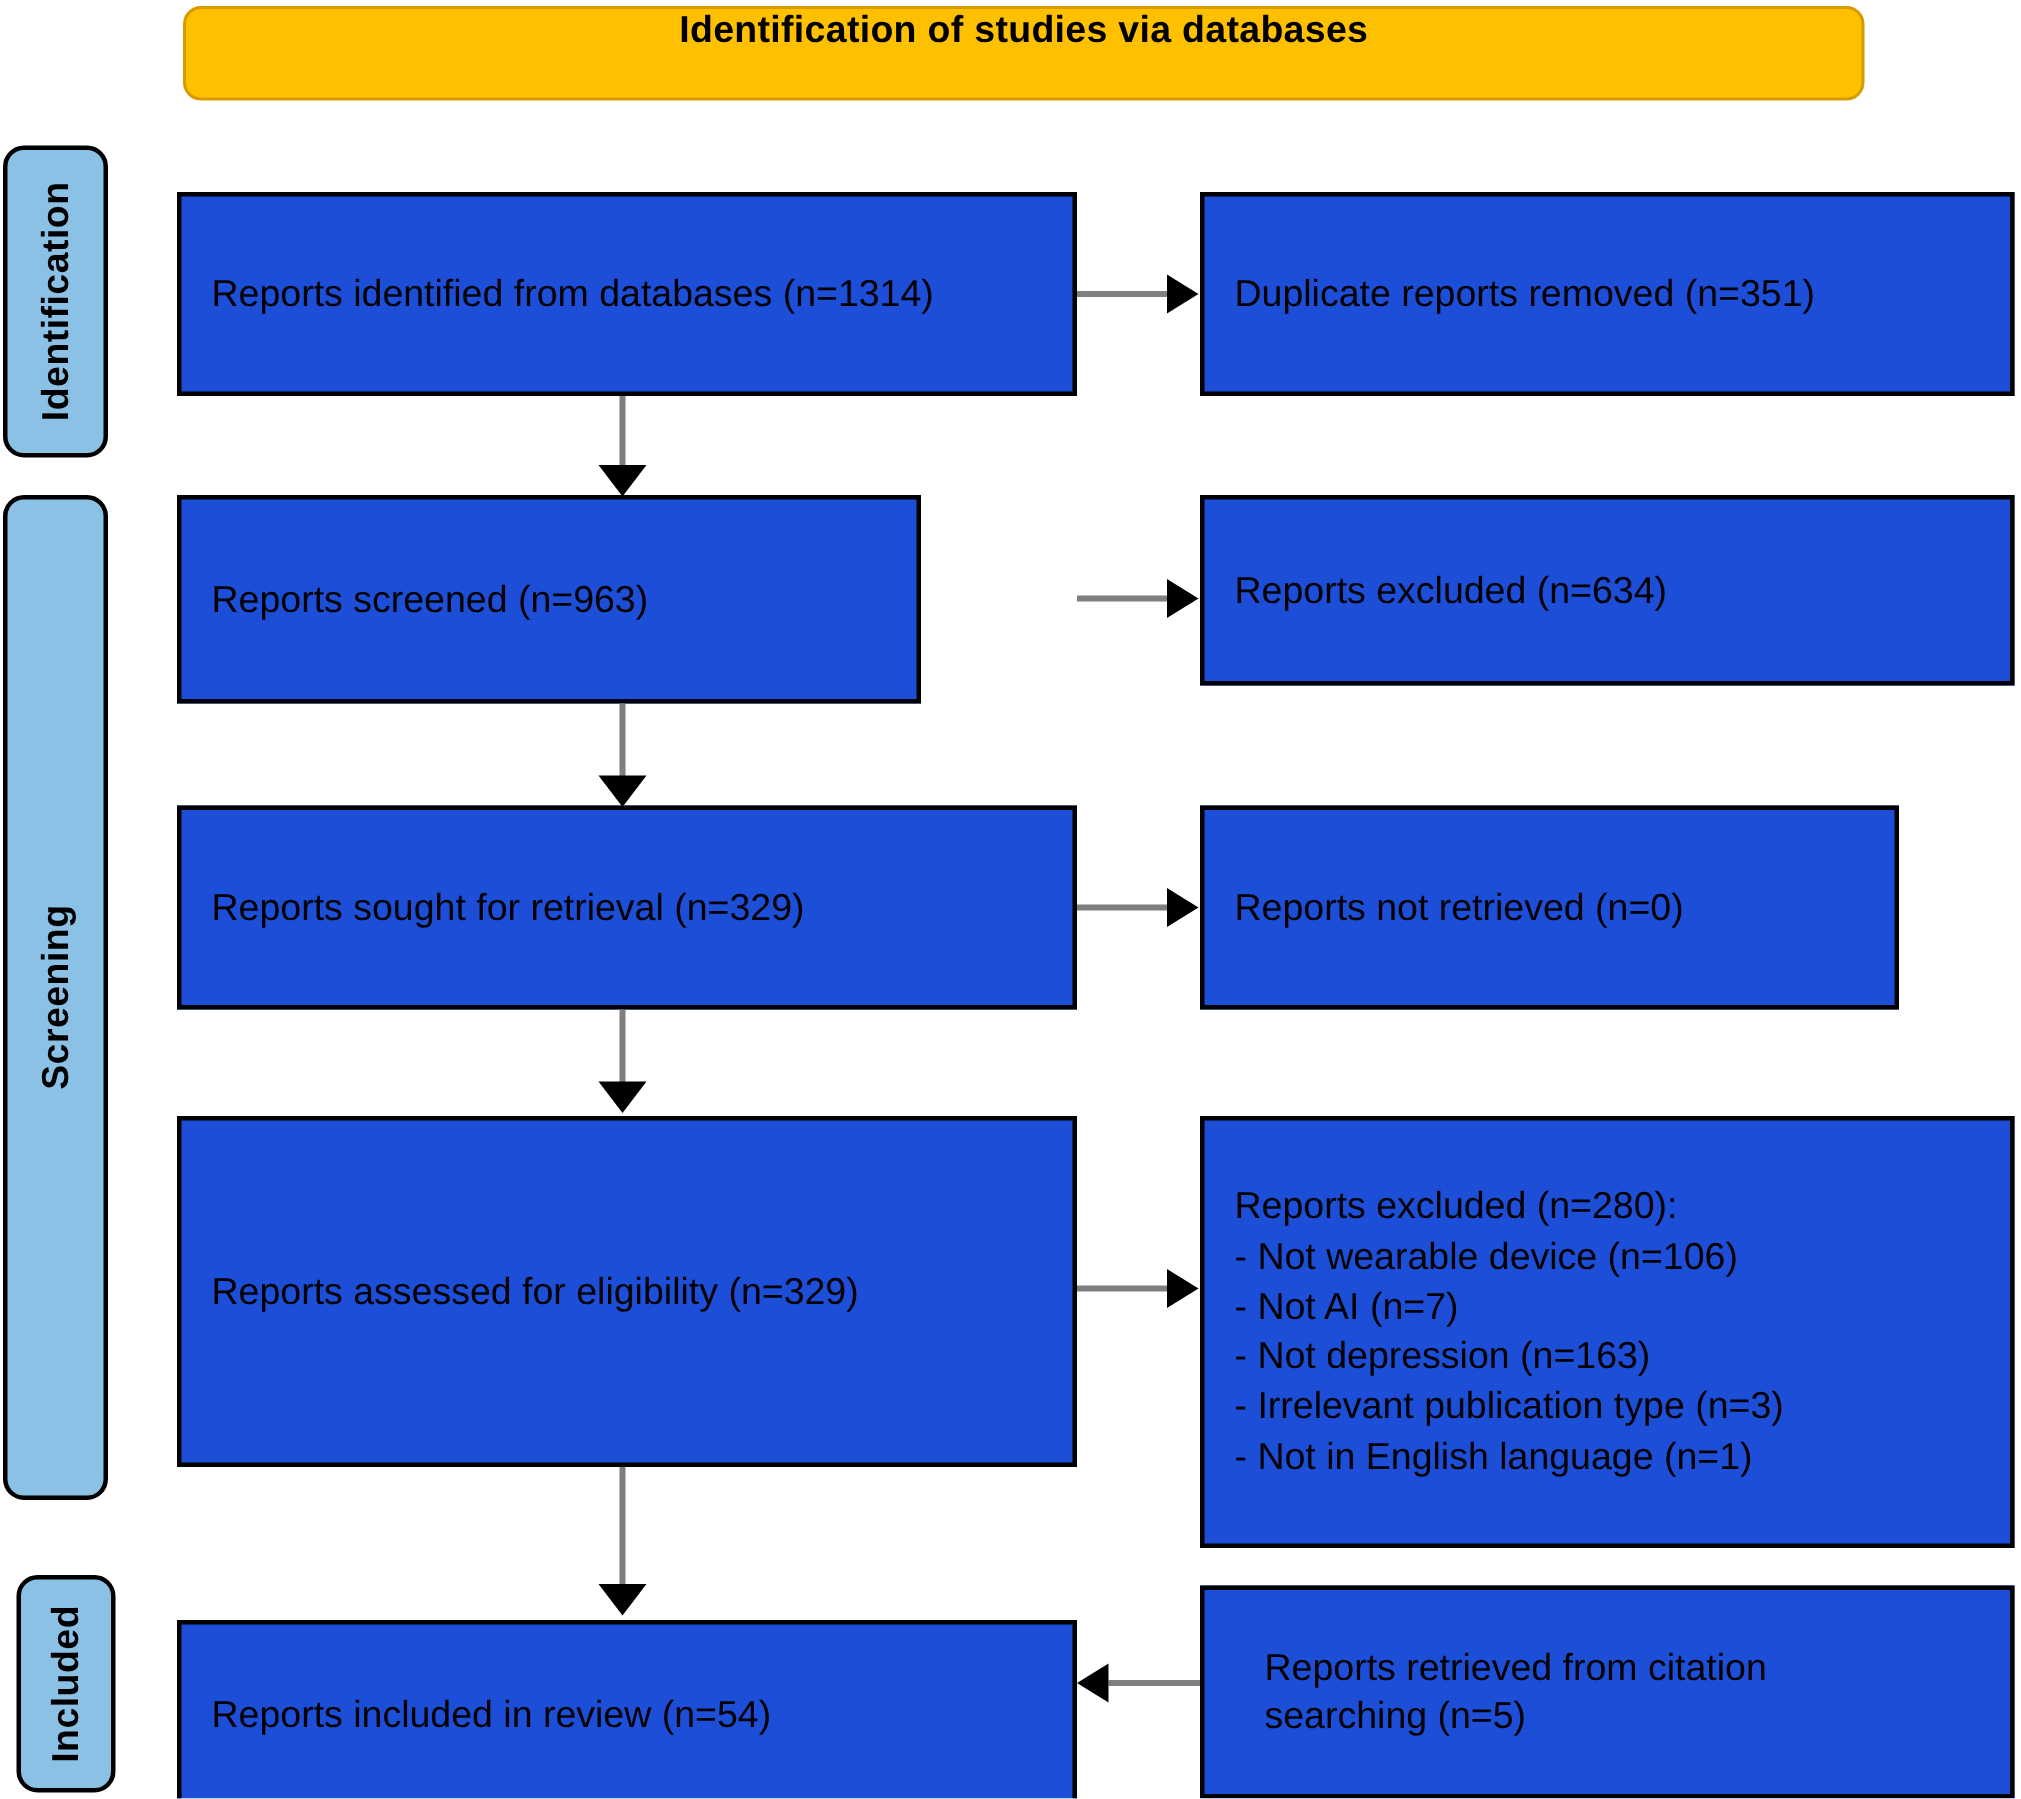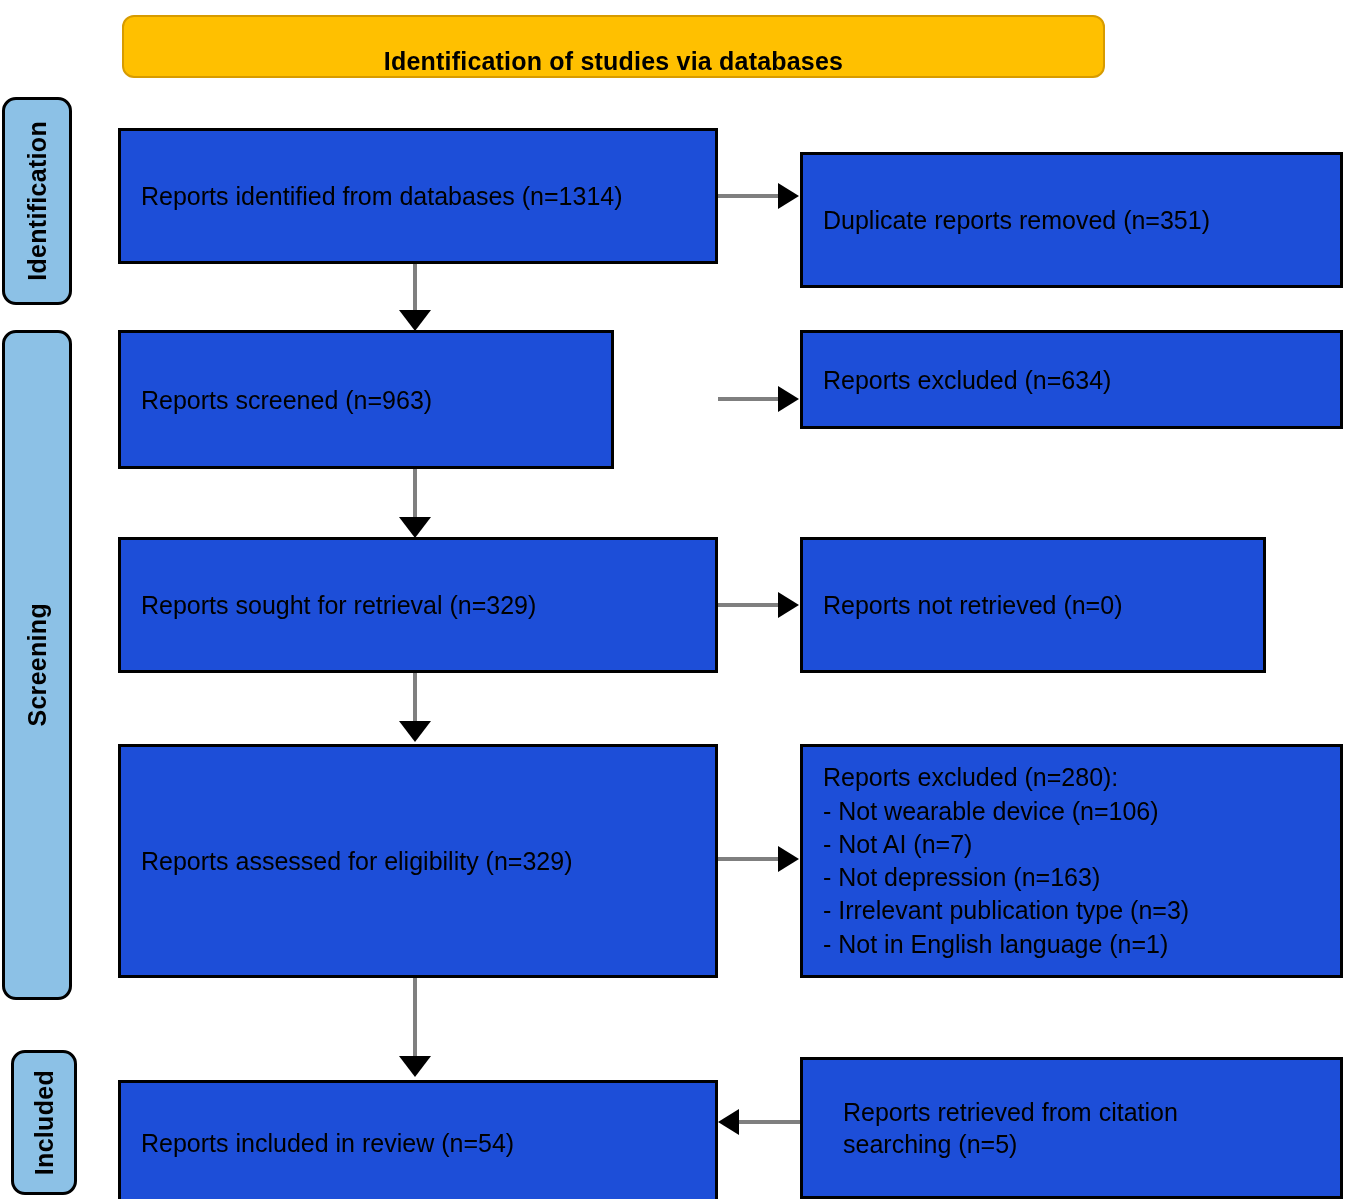--- a/index.html
+++ b/index.html
@@ -16,29 +16,29 @@
     width: 1347px;
     height: 1199px;
     overflow: hidden;
     background: #ffffff;
   }
 
   
   .banner {
     position: absolute;
     left: 122px;
-    top: 15px;
-    width: 983px;
+    top: 4px;
+    width: 1121px;
     height: 63px;
     background: #FFC000;
     border: 2px solid #D79B00;
     border-radius: 12px;
     box-sizing: border-box;
     display: flex;
-    align-items: flex-end;
+    align-items: flex-start;
     justify-content: center;
   }
   .banner-text {
     font-size: 25px;
     font-weight: bold;
     color: #000000;
     letter-spacing: 0.2px;
     text-align: center;
   }
 
@@ -81,27 +81,27 @@
     line-height: 1.28;
     color: #000000;
     white-space: pre-line;
   }
   .flow-box.exclusion .box-text {
     padding-left: 20px;
     line-height: 1.33;
   }
 
   #box-identified   { left: 118px; top: 128px;  width: 600px; height: 136px; }
-  #box-duplicates   { left: 800px; top: 128px;  width: 543px; height: 136px; margin-top: 24px; }
+  #box-duplicates   { left: 800px; top: 128px;  width: 543px; height: 136px; }
   #box-screened     { left: 118px; top: 330px;  width: 496px; height: 139px; }
-  #box-excluded     { left: 800px; top: 330px;  width: 543px; height: 99px; }
+  #box-excluded     { left: 800px; top: 330px;  width: 543px; height: 127px; }
   #box-sought       { left: 118px; top: 537px;  width: 600px; height: 136px; }
   #box-notretrieved { left: 800px; top: 537px;  width: 466px; height: 136px; }
   #box-assessed     { left: 118px; top: 744px;  width: 600px; height: 234px; }
-  #box-excl-reasons { left: 800px; top: 744px;  width: 543px; height: 234px; }
+  #box-excl-reasons { left: 800px; top: 744px;  width: 543px; height: 288px; }
   #box-included     { left: 118px; top: 1080px; width: 600px; height: 125px; }
   #box-citation     { left: 800px; top: 1057px; width: 543px; height: 142px; padding-left: 20px; }
 
   
   .conn-h {
     position: absolute;
     height: 4px;
     background: #7F7F7F;
   }
   .conn-v {

